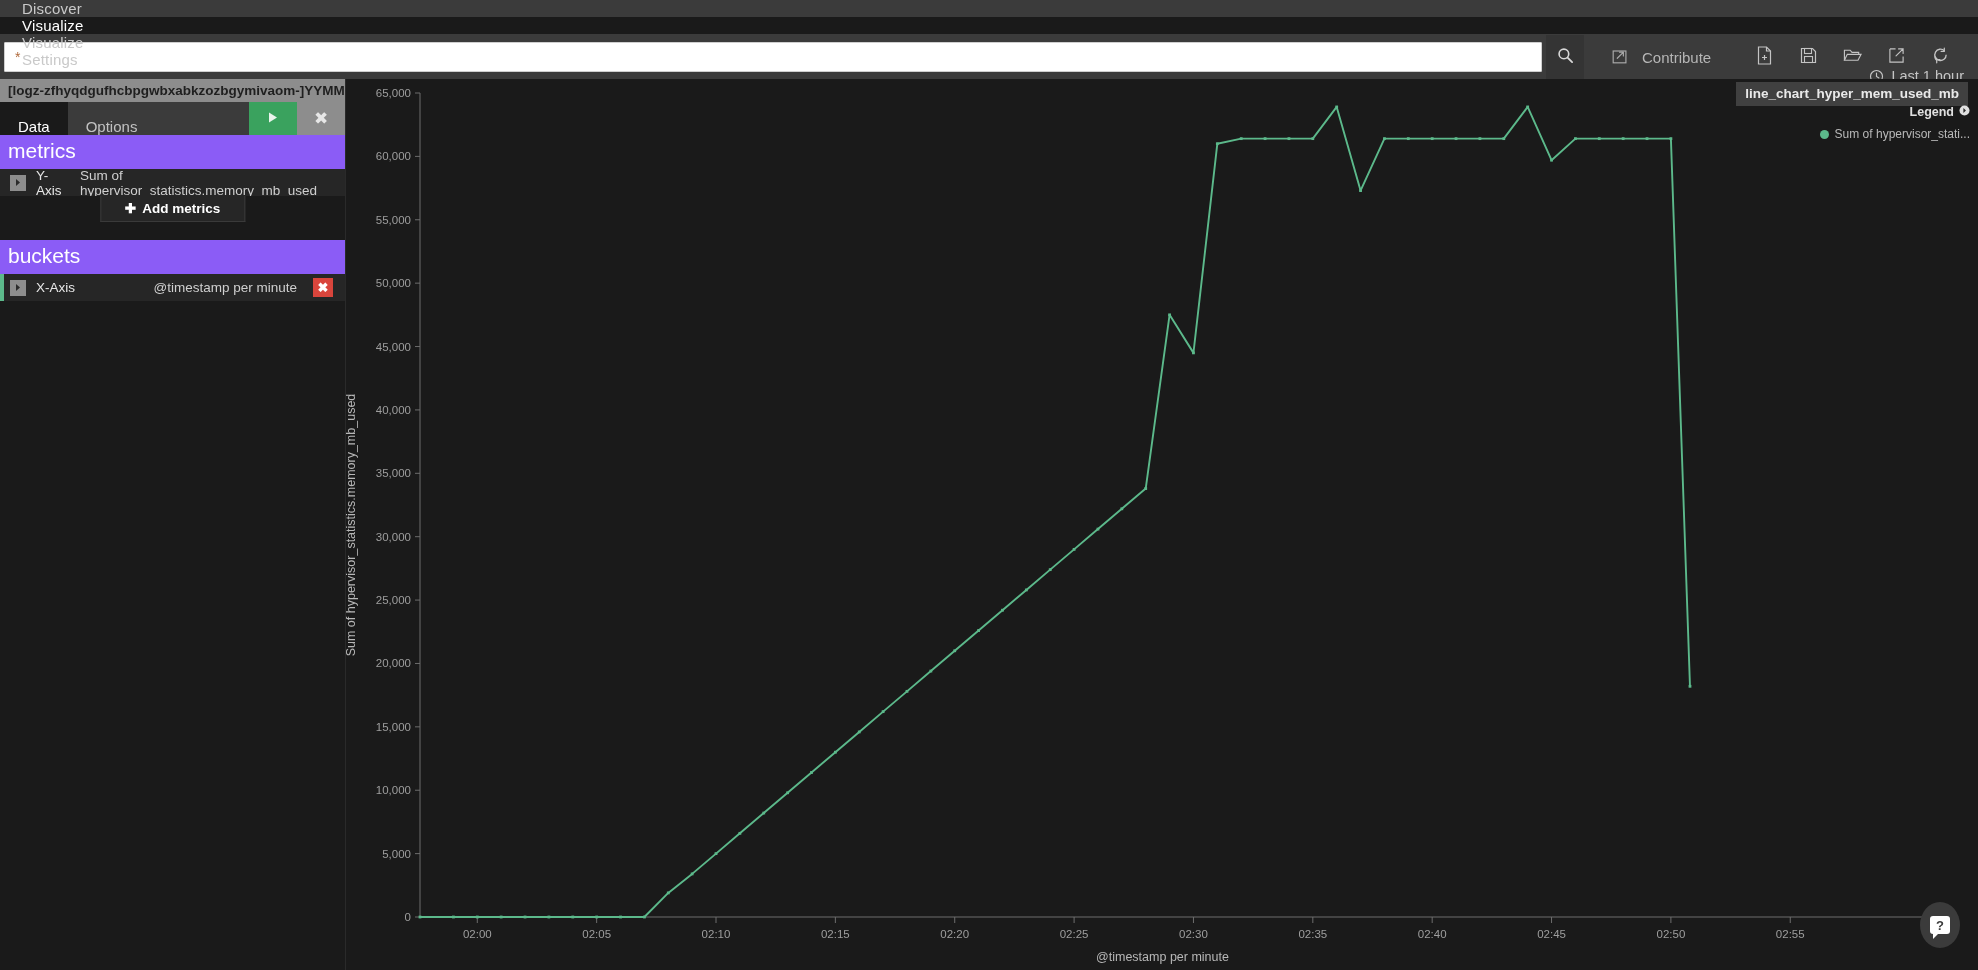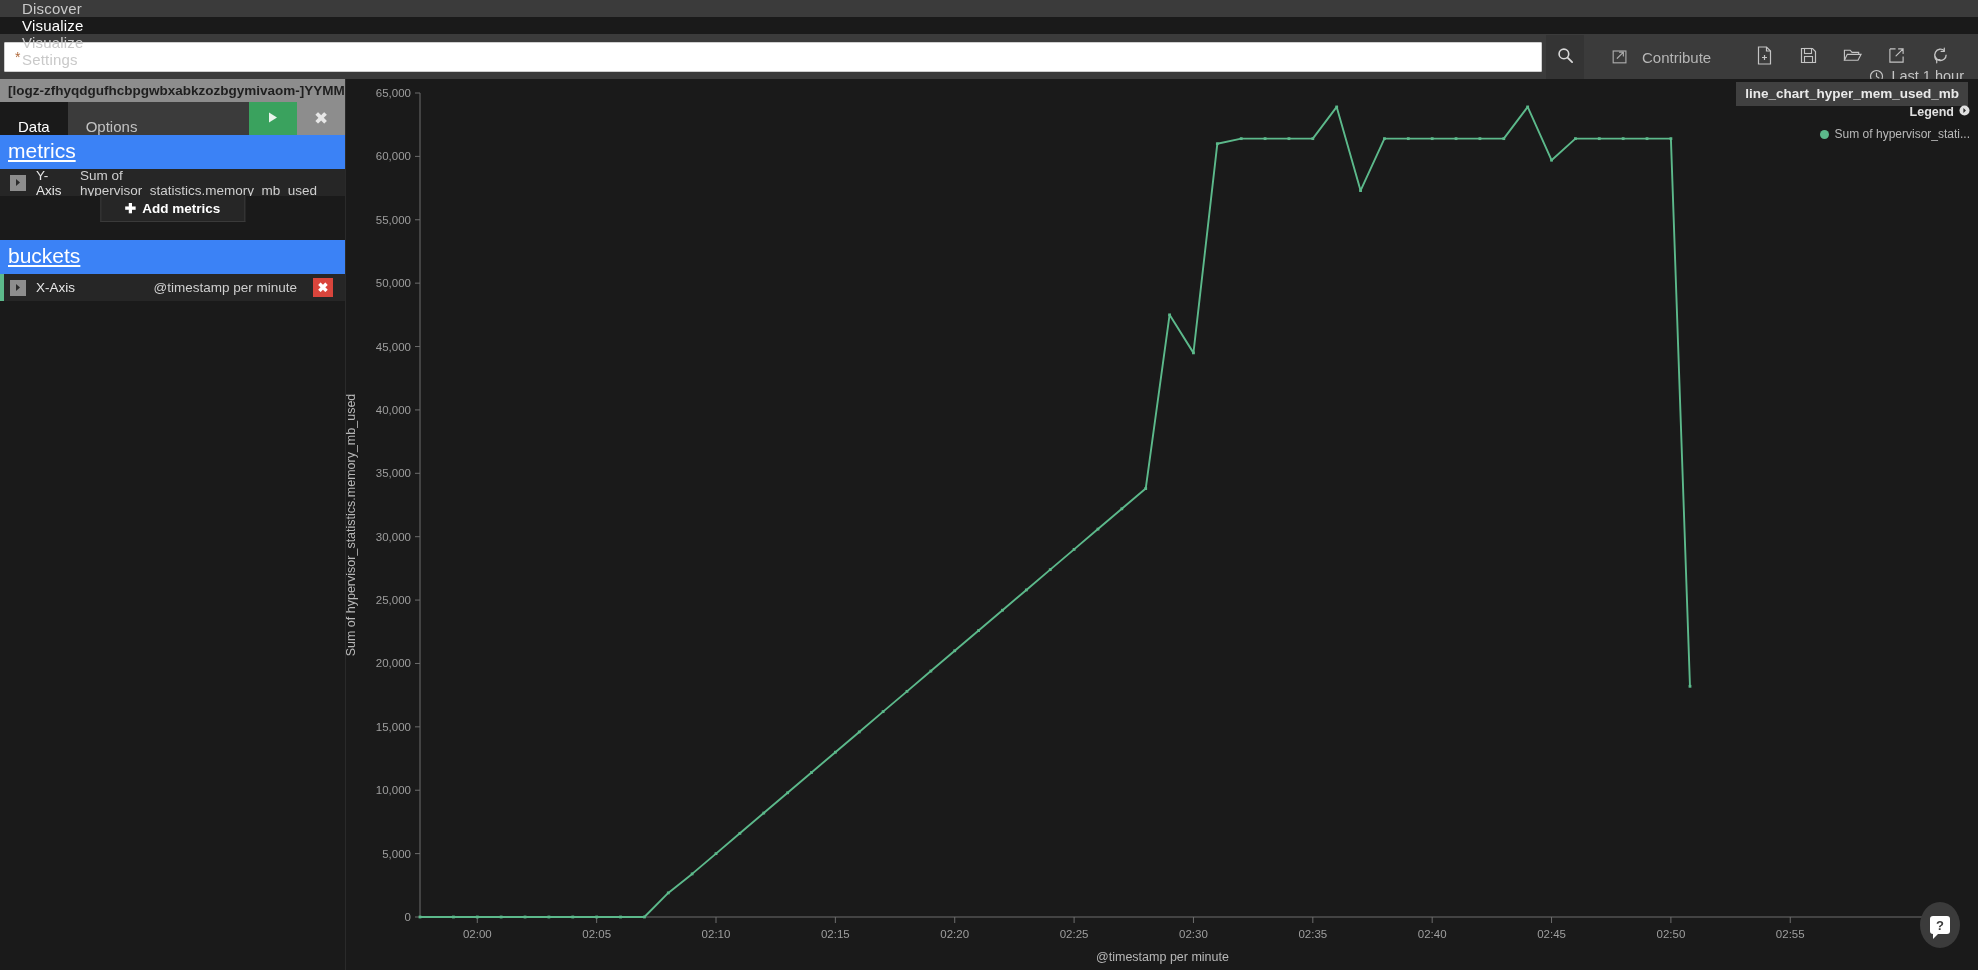--- a/index.html
+++ b/index.html
@@ -81,23 +81,23 @@
   .btn-apply {
     width: 48px; background: #3aa25e; display:flex;
     align-items:center; justify-content:center; cursor: pointer;
   }
   .btn-discard {
     width: 48px; background: #8d8d8d; display:flex;
     align-items:center; justify-content:center; cursor: pointer;
     color: #e7e7e7; font-size: 17px;
   }
   .section-head {
-    background: #3b82f6; color: #ffffff;
+    background: #8b5cf6; color: #ffffff;
     font-size: 21px; padding: 5px 10px 7px 8px;
-    height: 34px; display:flex; align-items:center;text-decoration:underline;
+    height: 34px; display:flex; align-items:center;
   }
   .agg-row {
     background: #262626; height: 27px;
     display: flex; align-items: center; gap: 10px;
     padding: 0 4px 0 4px; position: relative;
     cursor: pointer;
   }
   .agg-row.has-bar::before {
     content:""; position:absolute; left:0; top:0; bottom:0;
     width: 4px; background: #5cb98b;

